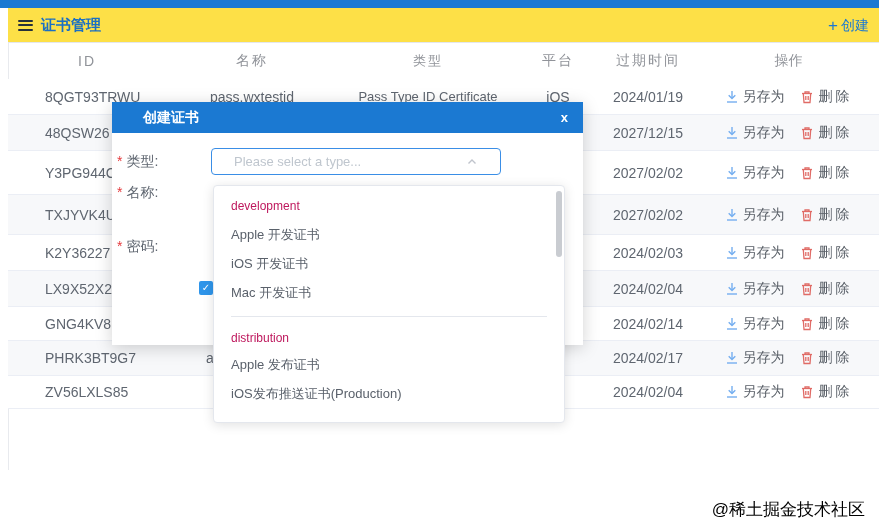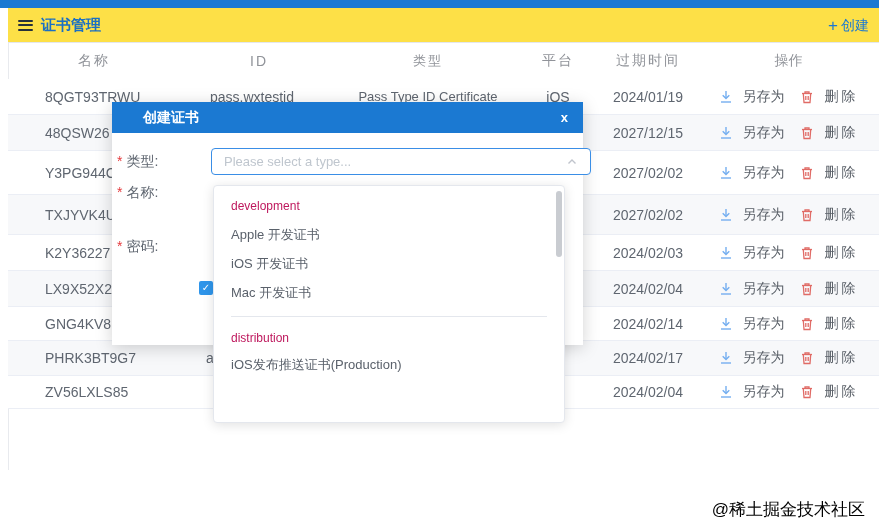--- a/index.html
+++ b/index.html
@@ -27,40 +27,40 @@
   .trow.stripe{background:#f7f8fa;}
   .cell{overflow:hidden;white-space:nowrap;}
   .c-id{width:158px;text-align:center;}
   .trow .c-id{text-align:left;padding-left:37px;box-sizing:border-box;}
   .c-name{width:172px;text-align:center;}
   .trow .c-name.left{text-align:left;padding-left:40px;box-sizing:border-box;}
   .c-type{width:180px;text-align:center;font-size:13px;}
   .c-plat{width:80px;text-align:center;}
   .c-exp{width:100px;text-align:center;}
   .c-ops{flex:1;text-align:center;letter-spacing:0;}
-  .op{display:inline-flex;align-items:center;gap:10px;font-size:14px;color:#5a6068;cursor:pointer;vertical-align:middle;}
+  .op{display:inline-flex;align-items:center;gap:4px;font-size:14px;color:#5a6068;cursor:pointer;vertical-align:middle;}
   .op + .op{margin-left:12px;}
   .op svg{width:14px;height:14px;}
   .op.del .op-label{letter-spacing:3px;}
 
   
   .modal{position:absolute;left:112px;top:102px;width:471px;height:243px;background:#fff;
          box-shadow:0 3px 16px rgba(0,0,0,.18);z-index:10;}
   .modal-header{height:31px;background:#1b79d2;display:flex;align-items:center;
                 padding:0 15px 0 31px;box-sizing:border-box;}
   .modal-title{color:#fff;font-size:14px;font-weight:bold;}
   .modal-close{margin-left:auto;color:#fff;font-size:13px;font-weight:bold;cursor:pointer;}
   .flabel{position:absolute;left:5px;font-size:14px;color:#5f6670;}
   .flabel .req{color:#e4393c;margin-right:4px;}
   .fl-type{top:51px;}
   .fl-name{top:82px;}
   .fl-pass{top:136px;}
-  .type-select{position:absolute;left:99px;top:46px;width:380px;height:27px;border:1px solid #3a8ee6;
+  .type-select{position:absolute;left:99px;top:46px;width:290px;height:27px;border:1px solid #3a8ee6;
                border-radius:4px;box-sizing:border-box;display:flex;align-items:center;
-               padding:0 12px;background:#fff;cursor:pointer;}
+               padding:0 22px;background:#fff;cursor:pointer;}
   .type-select .placeholder{font-size:13px;color:#bfc6ce;}
   .type-select svg{margin-left:auto;width:12px;height:12px;}
   .mcheckbox{position:absolute;left:87px;top:179px;width:14px;height:14px;background:#2f95ea;
              border-radius:2px;color:#fff;font-size:10px;line-height:14px;text-align:center;cursor:pointer;z-index:11;}
 
   
   .dropdown{position:absolute;left:213px;top:185px;width:352px;height:238px;background:#fff;
             border:1px solid #e4e7ed;border-radius:4px;box-shadow:0 2px 12px rgba(0,0,0,.12);
             box-sizing:border-box;padding-top:6px;overflow:hidden;z-index:20;}
   .dd-group-label{height:28px;line-height:28px;padding-left:17px;font-size:12px;color:#be185d;}
@@ -85,22 +85,22 @@
         <span></span>
       </div>
     <div class="page-title">证书管理</div>
     <div class="create-btn">
       <span class="plus">+</span>
       <span>创建</span>
     </div>
   </div>
 
   <div class="thead">
+    <div class="cell c-id">ID</div>
     <div class="cell c-name">名称</div>
-    <div class="cell c-id">ID</div>
     <div class="cell c-type">类型</div>
     <div class="cell c-plat">平台</div>
     <div class="cell c-exp">过期时间</div>
     <div class="cell c-ops">操作</div>
   </div>
 
   <div class="tbody">
       <div class="trow" style="height: 36px;">
       <div class="cell c-id">8QGT93TRWU</div>
       <div class="cell c-name">pass.wxtestid</div>
@@ -363,19 +363,20 @@
   </div>
 
   <div class="dropdown">
     <div>
         <div class="dd-group-label">development</div>
         <div class="dd-item">Apple 开发证书</div>
         <div class="dd-item">iOS 开发证书</div>
         <div class="dd-item">Mac 开发证书</div>
         <div class="dd-divider"></div>
         <div class="dd-group-label g2">distribution</div>
+        <div class="dd-item">Apple 发布证书</div>
         <div class="dd-item">iOS发布推送证书(Production)</div>
       </div>
     <div class="dd-scroll"></div>
   </div>
 
   <div class="watermark">@稀土掘金技术社区</div>
 </div>
 
 </body></html>

